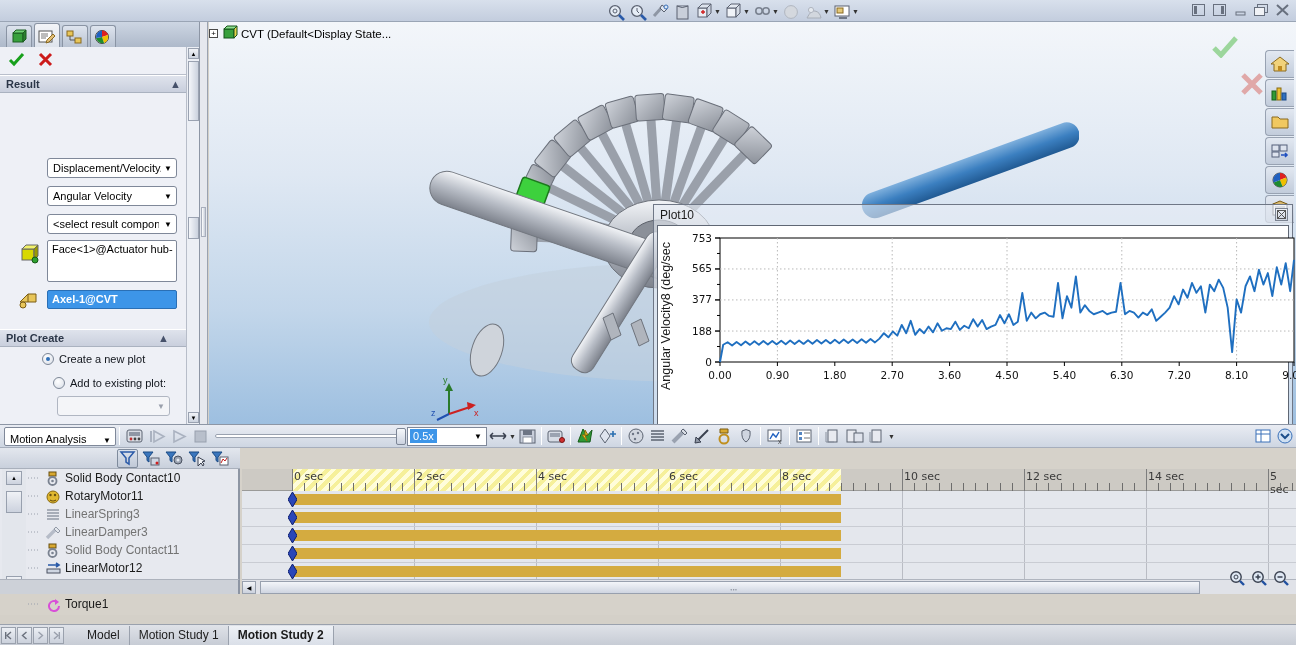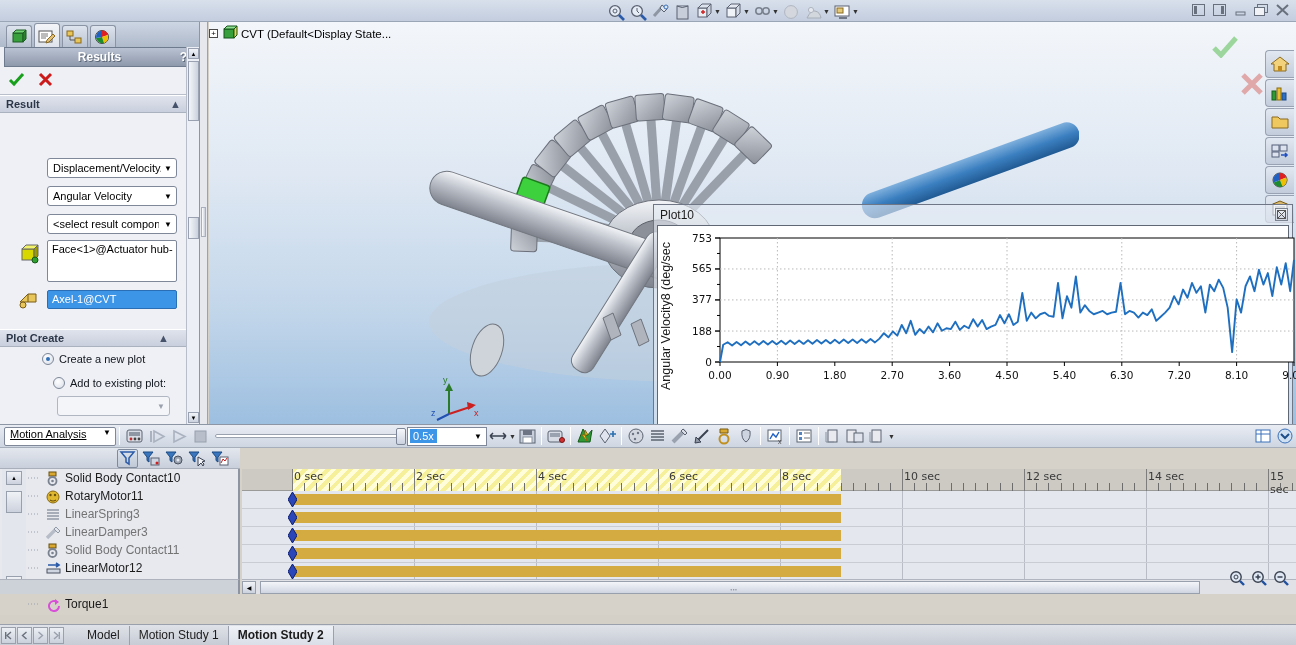--- a/index.html
+++ b/index.html
@@ -76,21 +76,21 @@
     height: 20px; background: #fff; border: 1px solid #7f8899;
     border-radius: 3px; display: flex; align-items: center;
     padding: 0 2px 0 5px; font-size: 11px; color: #000; position: relative;
     overflow: hidden; white-space: nowrap;
   }
   .combo .arw { position: absolute; right: 4px; top: 0; height: 18px; display: flex; align-items: center; font-size: 8px; }
   .selbox {
     background: #fff; border: 1px solid #7f8899; border-radius: 2px;
     font-size: 11px; padding: 2px 4px; color: #000; white-space: nowrap; overflow: hidden;
   }
-  .selbox.highlight { background: #3d95e8; color: #fff; border-color: #2a6fb5; }
+  .selbox.highlight { background: #3d95e8; color: #fff; border-color: #2a6fb5; font-weight: bold; }
   .radio-row { display: flex; align-items: center; gap: 5px; font-size: 11px; color: #11151c; }
   .radio { width: 12px; height: 12px; border-radius: 50%; border: 1px solid #7d8797;
            background: radial-gradient(circle at 40% 35%, #fff 0%, #e3e7ee 70%); position: relative; }
   .radio.on::after { content:""; position: absolute; left: 3px; top: 3px; width: 4px; height: 4px;
            border-radius: 50%; background: #2f6fb8; }
   .vscroll { position: absolute; right: 0; top: 25px; width: 13px; bottom: 0; background: #eceff5; border-left: 1px solid #b7bdc9; }
   .vscroll .thumb { position: absolute; left: 1px; width: 11px; background: linear-gradient(to right,#f4f6fa,#cbd2de); border: 1px solid #9aa2b1; }
   .vsarrow { position: absolute; left: 1px; width: 11px; height: 11px; background: linear-gradient(to bottom,#f2f4f8,#ccd3df); border: 1px solid #9aa2b1;
              display: flex; align-items: center; justify-content: center; font-size: 6px; }
 
@@ -120,21 +120,21 @@
 
   
   .ms-toolbar {
     position: absolute; left: 0; top: 424px; width: 1296px; height: 24px;
     background: linear-gradient(to bottom,#e9ecf3 0%,#ced6e2 100%);
     border-top: 1px solid #8d96a5; border-bottom: 1px solid #a6aebc;
     display: flex; align-items: center;
   }
   .ms-combo {
     margin-left: 4px; width: 112px; height: 19px; background:#fff; border: 1px solid #7f8899;
-    border-radius: 2px; font-size: 11px; display: flex; align-items: flex-start; padding-left: 5px; position: relative; text-decoration: underline;
+    border-radius: 2px; font-size: 11px; display: flex; align-items: flex-end; padding-left: 5px; position: relative;
   }
   .ms-combo .arw { position: absolute; right: 4px; font-size: 8px; }
   .tb-ic { width: 22px; height: 22px; display: flex; align-items: center; justify-content: center; }
   .tb-sep { width: 1px; height: 18px; background: #a9b1be; margin: 0 3px; border-right: 1px solid #fff; }
   .slider-track { width: 188px; height: 4px; background: #fff; border: 1px solid #9aa2b0; border-radius: 2px; position: relative; margin: 0 4px; }
   .slider-thumb { position: absolute; right: -4px; top: -7px; width: 10px; height: 17px;
     background: linear-gradient(to bottom,#f6f8fb,#ccd3e0); border: 1px solid #7d8696; border-radius: 2px; }
   .speed-box { width: 80px; height: 19px; border: 1px solid #7f8899; background: #fff; display: flex; align-items: center; position: relative; }
   .speed-val { background: #3d95e8; color: #fff; font-size: 11px; padding: 1px 3px; margin-left: 2px; }
   .speed-box .arw { position: absolute; right: 4px; font-size: 8px; }
@@ -366,24 +366,20 @@
         <svg width="18" height="16">
             <circle cx="8" cy="8" r="6.5" fill="#eee" stroke="#444"></circle>
             <path d="M8,8 L8,1.5 A6.5,6.5 0 0,1 14,6 Z" fill="#e02020"></path>
             <path d="M8,8 L14,6 A6.5,6.5 0 0,1 10,14 Z" fill="#f0c000"></path>
             <path d="M8,8 L10,14 A6.5,6.5 0 0,1 2,9 Z" fill="#1f8b2f"></path>
             <path d="M8,8 L2,9 A6.5,6.5 0 0,1 8,1.5 Z" fill="#2060c0"></path>
           </svg>
       </div>
     </div>
 
-    <div class="panel-title">
-      <span class="ttl">Results</span>
-      <span class="qm">?</span>
-    </div>
 
     <div class="okcancel">
       <span>
         <svg width="17" height="17">
             <path d="M2,9 L6,13 L15,3" stroke="#18a01c" stroke-width="3" fill="none"></path>
           </svg>
       </span>
       <span>
         <svg width="17" height="17">
             <path d="M3,3 L14,14 M14,3 L3,14" stroke="#cc1a1a" stroke-width="3" fill="none"></path>
@@ -1048,21 +1044,21 @@
           <div class="tl-tick-lbl" style="left: 418px; padding-left: 9px;">6 sec</div>
           <div class="tl-major" style="left: 538px;"></div>
           <div class="tl-tick-lbl" style="left: 540px;">8 sec</div>
           <div class="tl-major" style="left: 660px;"></div>
           <div class="tl-tick-lbl" style="left: 662px;">10 sec</div>
           <div class="tl-major" style="left: 782px;"></div>
           <div class="tl-tick-lbl" style="left: 784px;">12 sec</div>
           <div class="tl-major" style="left: 904px;"></div>
           <div class="tl-tick-lbl" style="left: 906px;">14 sec</div>
           <div class="tl-major" style="left: 1026px;"></div>
-          <div class="tl-tick-lbl" style="left: 1028px;">15 sec</div>
+          <div class="tl-tick-lbl" style="left: 1028px;">5 sec</div>
           <div class="tl-minor" style="left: 62.2px;"></div>
           <div class="tl-minor" style="left: 74.4px;"></div>
           <div class="tl-minor" style="left: 86.6px;"></div>
           <div class="tl-minor" style="left: 98.8px;"></div>
           <div class="tl-minor" style="left: 111px;"></div>
           <div class="tl-minor" style="left: 123.2px;"></div>
           <div class="tl-minor" style="left: 135.4px;"></div>
           <div class="tl-minor" style="left: 147.6px;"></div>
           <div class="tl-minor" style="left: 159.8px;"></div>
           <div class="tl-minor" style="left: 184.2px;"></div>

